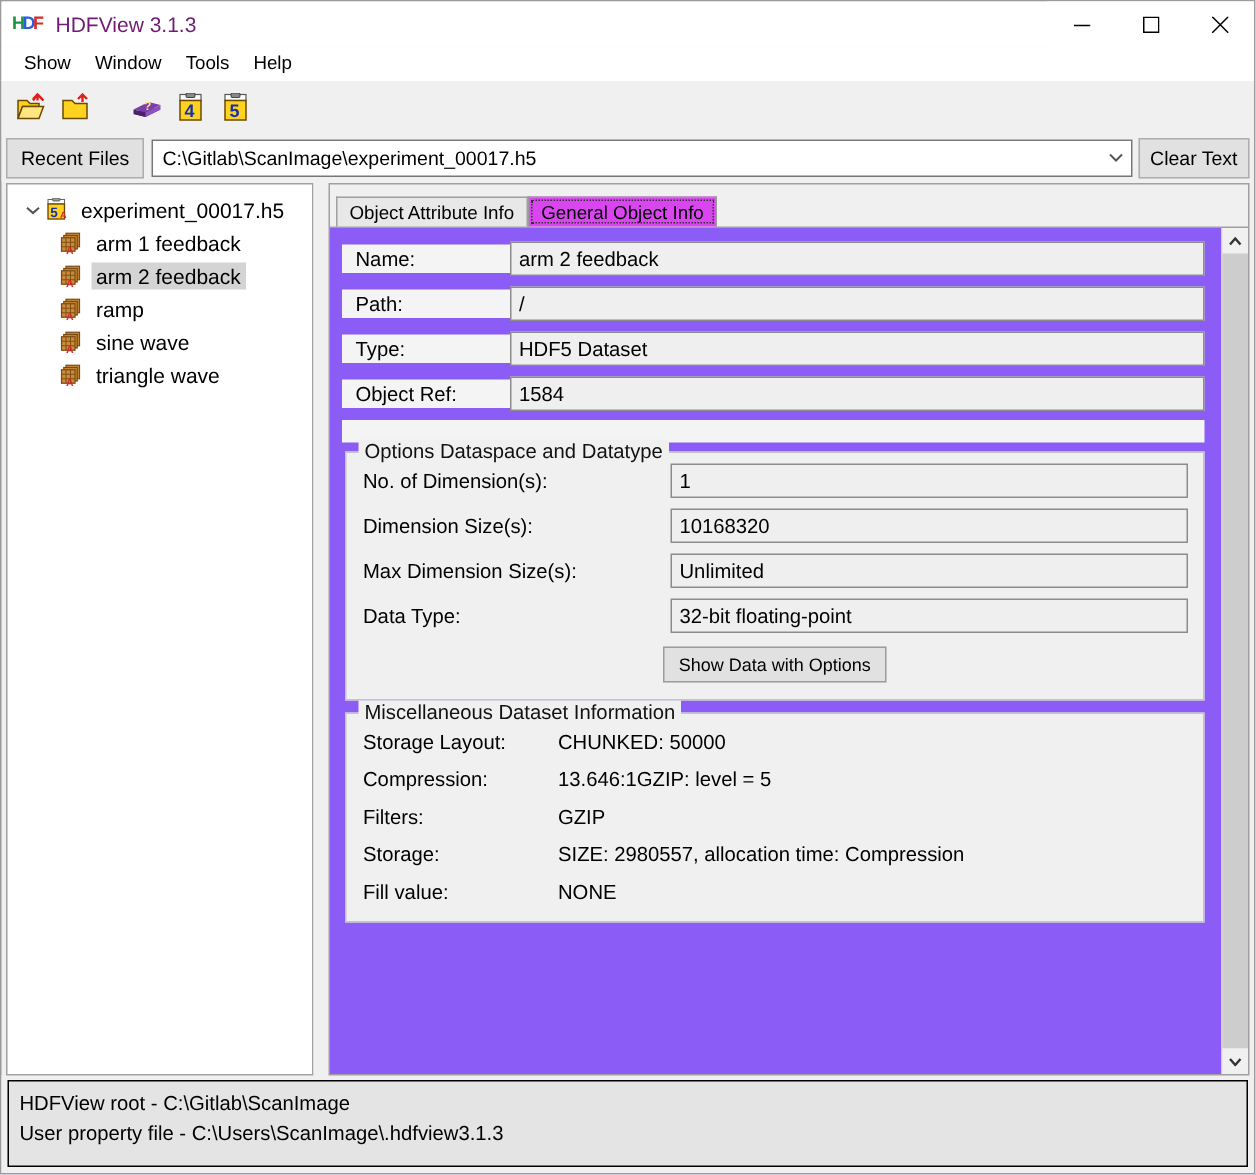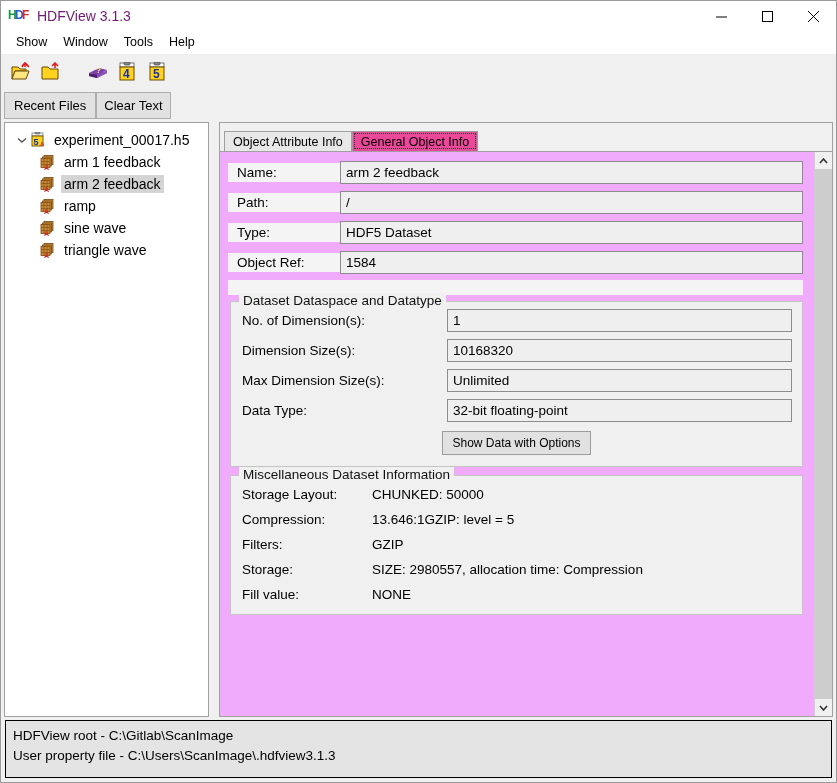--- a/index.html
+++ b/index.html
@@ -218,42 +218,42 @@
     padding: 0 8px;
     display: flex; align-items: center;
     box-sizing: border-box;
     border: 1px solid #a0a0a0;
     border-bottom: none;
     background: #e8e8e8;
     color: #000;
     white-space: nowrap;
   }
   .tab.active {
-    background: #ec4899;
+    background: #d946ef;
     border: 1px solid #9a9a9a;
     border-bottom: none;
     position: relative;
     outline: 1px dotted #333;
     outline-offset: -3px;
   }
 
   
   .scrollwrap {
     flex: 1 1 auto;
     display: flex;
     min-height: 0;
     border-top: 1px solid #a0a0a0;
   }
   .info-area {
     flex: 1 1 auto;
     overflow: hidden;
     padding: 6px 6px 0 8px;
     box-sizing: border-box;
     min-width: 0;
-    background: #f0abfc;
+    background: #8b5cf6;
   }
   .vscroll {
     width: 17px;
     flex: 0 0 auto;
     background: #f0f0f0;
     border-left: 1px solid #cfcfcf;
     display: flex;
     flex-direction: column;
   }
   .vs-btn {
@@ -472,20 +472,28 @@
         <rect x="3" y="1" width="14" height="4" fill="#ffffff" stroke="#555" stroke-width="0.8"></rect>
         <rect x="7" y="0" width="6" height="3" rx="1" fill="#888" stroke="#444" stroke-width="0.7"></rect>
         <rect x="3" y="5" width="14" height="13" fill="#ffd21f" stroke="#6b4a00" stroke-width="1"></rect>
         <text x="6" y="16" font-family="Liberation Sans, sans-serif" font-size="12" font-weight="bold" fill="#1431a8">5</text>
       </svg>
     </div>
   </div>
 
   <div class="filebar">
     <div class="btn-recent">Recent Files</div>
+    <div class="combo">
+      <div class="combo-val">C:\Gitlab\ScanImage\experiment_00017.h5</div>
+      <div class="combo-arrow">
+        <svg width="10" height="7" viewBox="0 0 10 7">
+            <path d="M1 1 L5 5 L9 1" fill="none" stroke="#555" stroke-width="1.3"></path>
+          </svg>
+      </div>
+    </div>
     <div class="btn-clear">Clear Text</div>
   </div>
 
   <div class="split">
 
     <div class="tree-panel">
       <div class="tree">
         <div class="tree-row">
           <div class="tree-twisty">
             <svg width="10" height="7" viewBox="0 0 10 7">
@@ -632,21 +640,21 @@
               <div class="field-input">HDF5 Dataset</div>
             </div>
             <div class="field-row">
               <div class="field-label">Object Ref:</div>
               <div class="field-input">1584</div>
             </div>
             <div class="spacer-bar"></div>
           </div>
 
           <div class="groupbox">
-            <div class="group-title">Dataset Dataspace and Datatype</div>
+            <div class="group-title">Options Dataspace and Datatype</div>
             <div class="g-row">
               <div class="g-label w1">No. of Dimension(s):</div>
               <div class="g-input">1</div>
             </div>
             <div class="g-row">
               <div class="g-label w1">Dimension Size(s):</div>
               <div class="g-input">10168320</div>
             </div>
             <div class="g-row">
               <div class="g-label w1">Max Dimension Size(s):</div>

